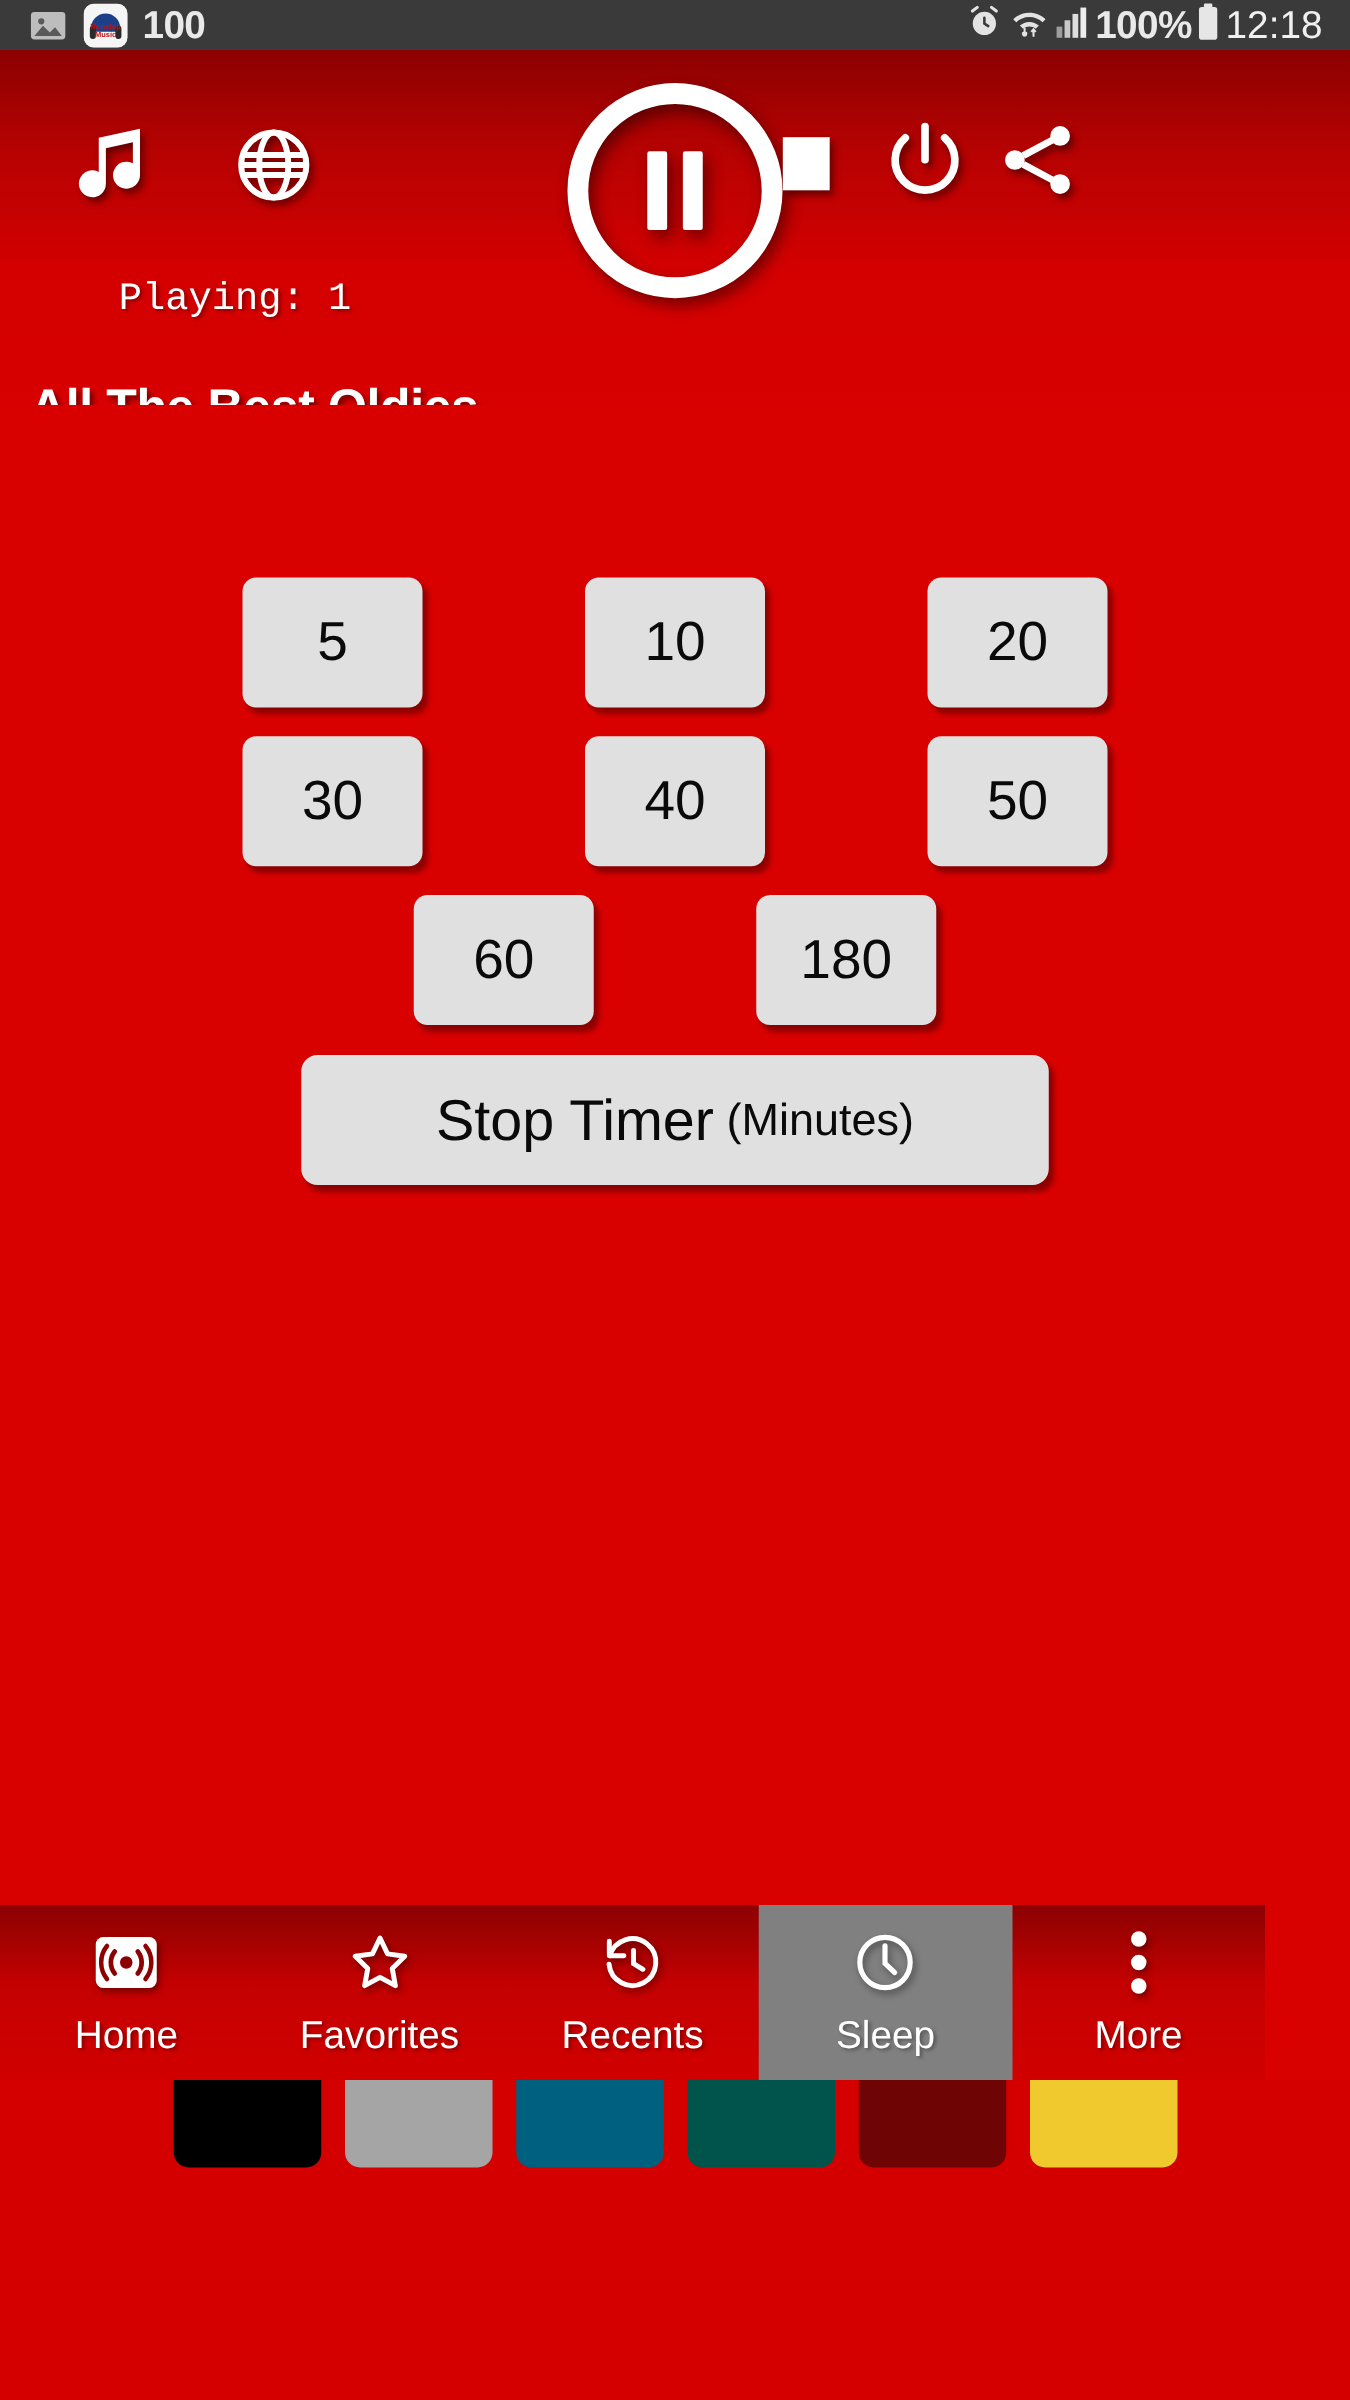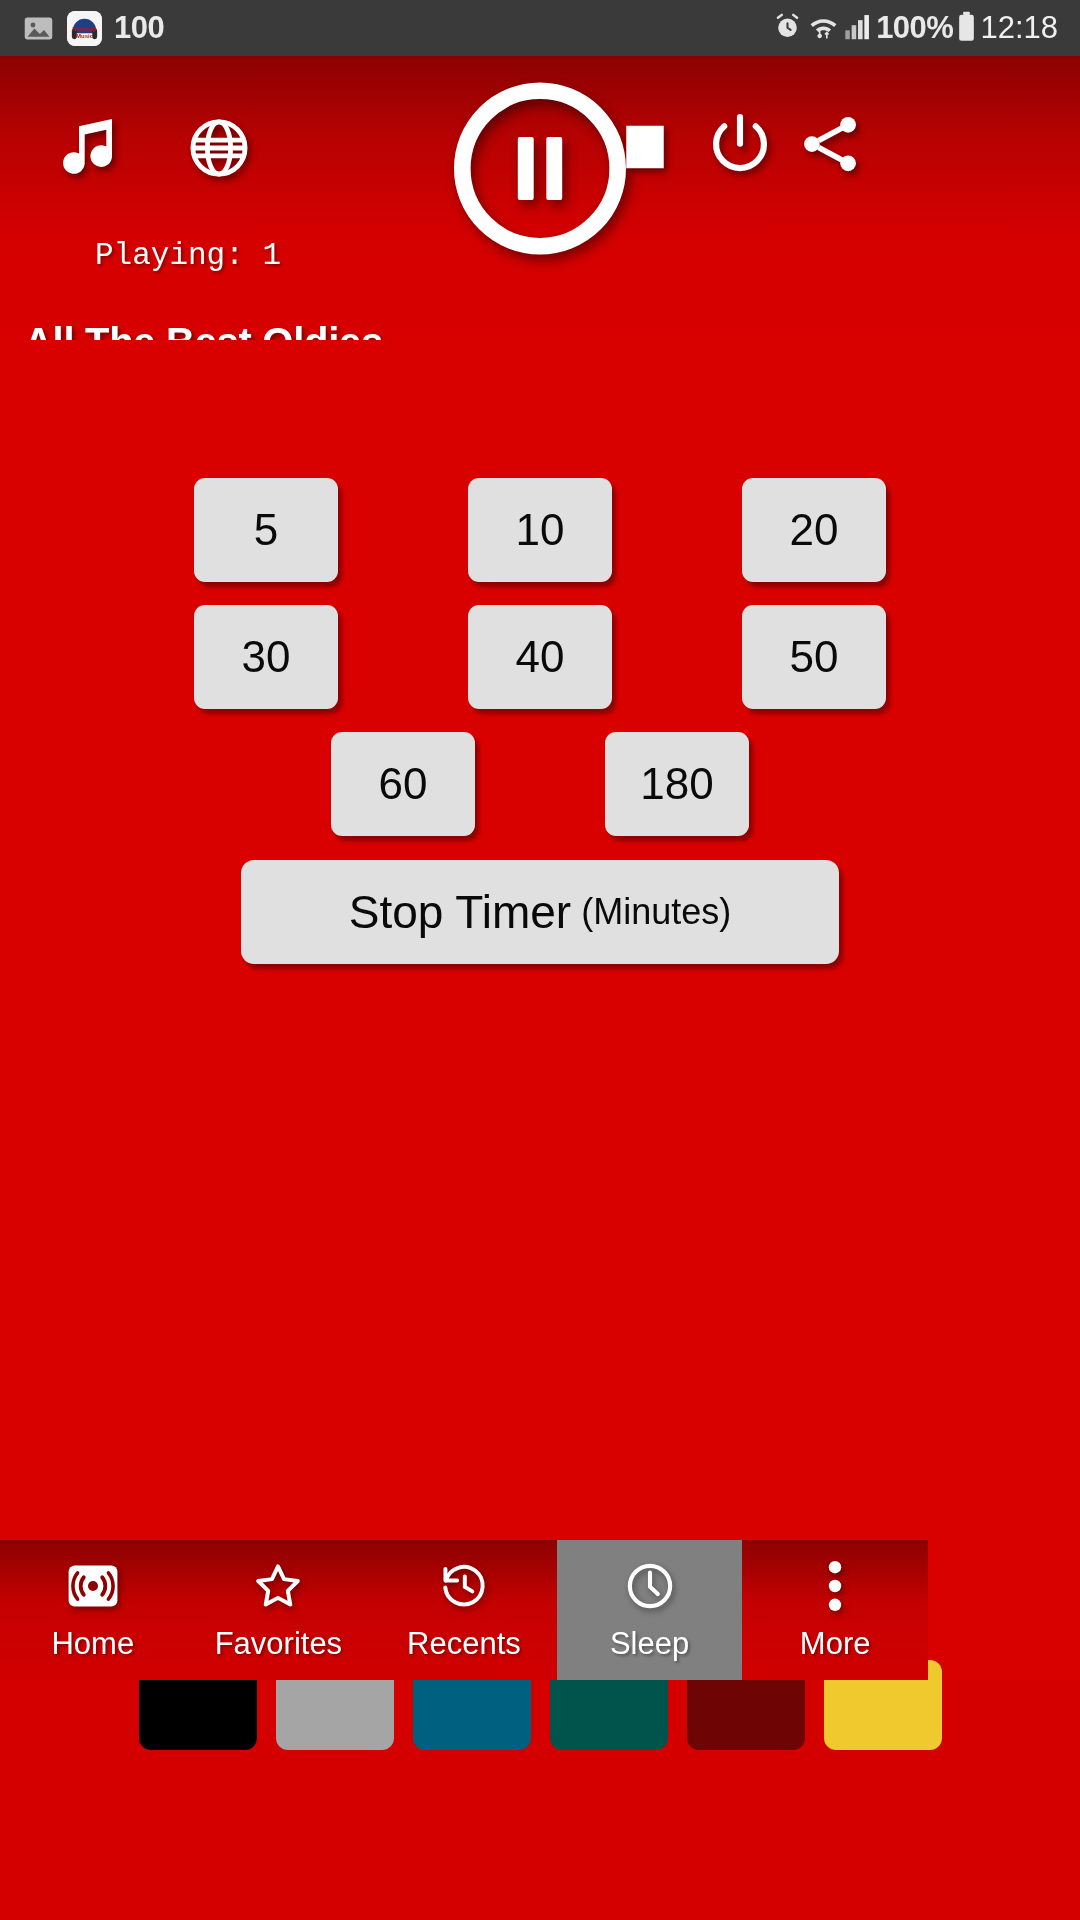--- a/index.html
+++ b/index.html
@@ -6,21 +6,21 @@
   html,body {
     width:1080px; height:1920px;
     background:#d40000;
     font-family:"Liberation Sans", sans-serif;
     overflow:hidden;
   }
 
   
   .statusbar{
     position:relative;
-    height:56px; width:1080px;
+    height:40px; width:1080px;
     background:#3a3a3a;
     display:flex; align-items:center;
     padding:4px 22px;
     color:#e8e8e8;
   }
   .sb-left{ display:flex; align-items:center; gap:12px; }
   .sb-right{ display:flex; align-items:center; gap:4px; margin-left:auto; }
   .sb-text{ font-size:31px; font-weight:600; letter-spacing:-0.5px; color:#e9e9e9; }
   .sb-clock{ font-size:31px; font-weight:500; color:#f0f0f0; letter-spacing:0px;}
   .icon-img{ width:33px;height:33px; }
@@ -120,21 +120,21 @@
     display:flex; justify-content:center; gap:19px;
   }
   .sw{
     width:118px; height:90px; border-radius:12px; cursor:pointer;
     border:none;
   }
 
   
   .bottomnav{
     position:absolute; bottom:0; left:0;
-    width:928px; height:140px;
+    width:1012px; height:140px;
     display:flex;
     background:linear-gradient(180deg,#8c0101 0%, #c40101 45%, #d10000 100%);
   }
   .nav-item{
     flex:1; display:flex; flex-direction:column;
     align-items:center; justify-content:center; gap:12px;
     cursor:pointer;
   }
   .nav-item.active{ background:#808080; }
   .nav-label{

